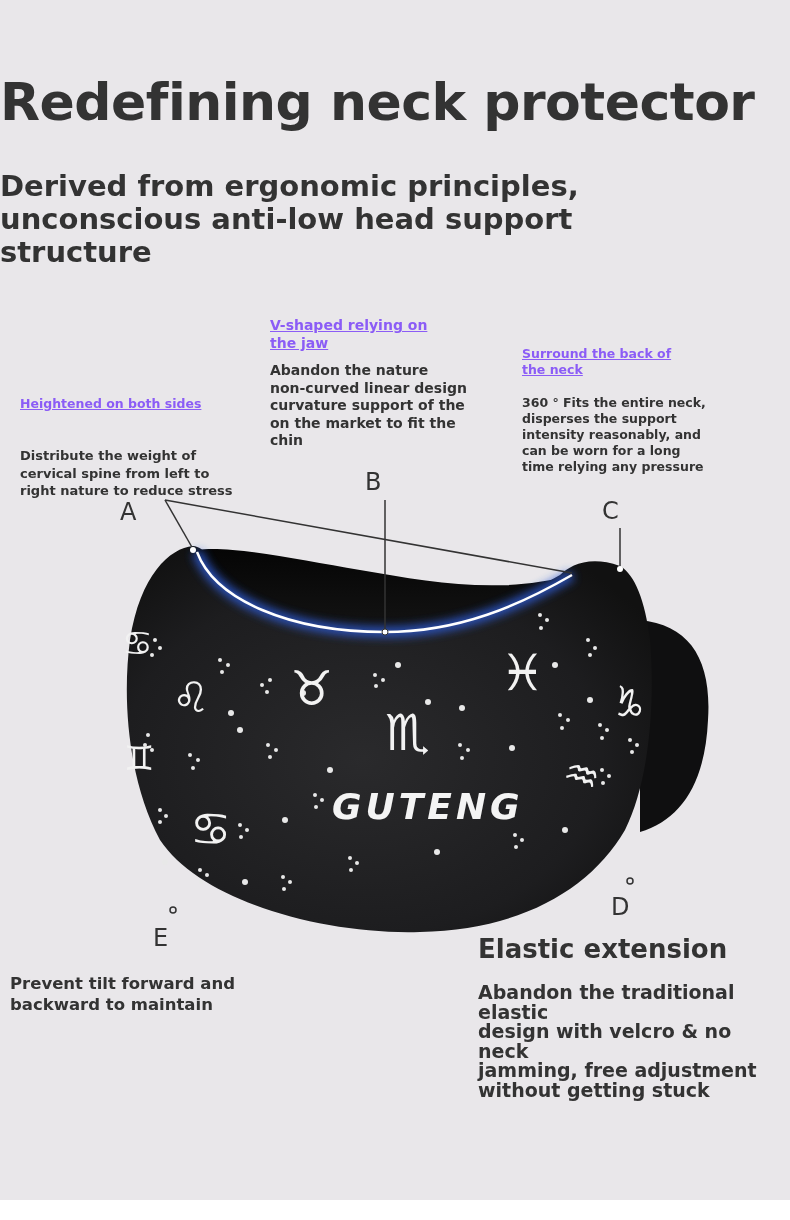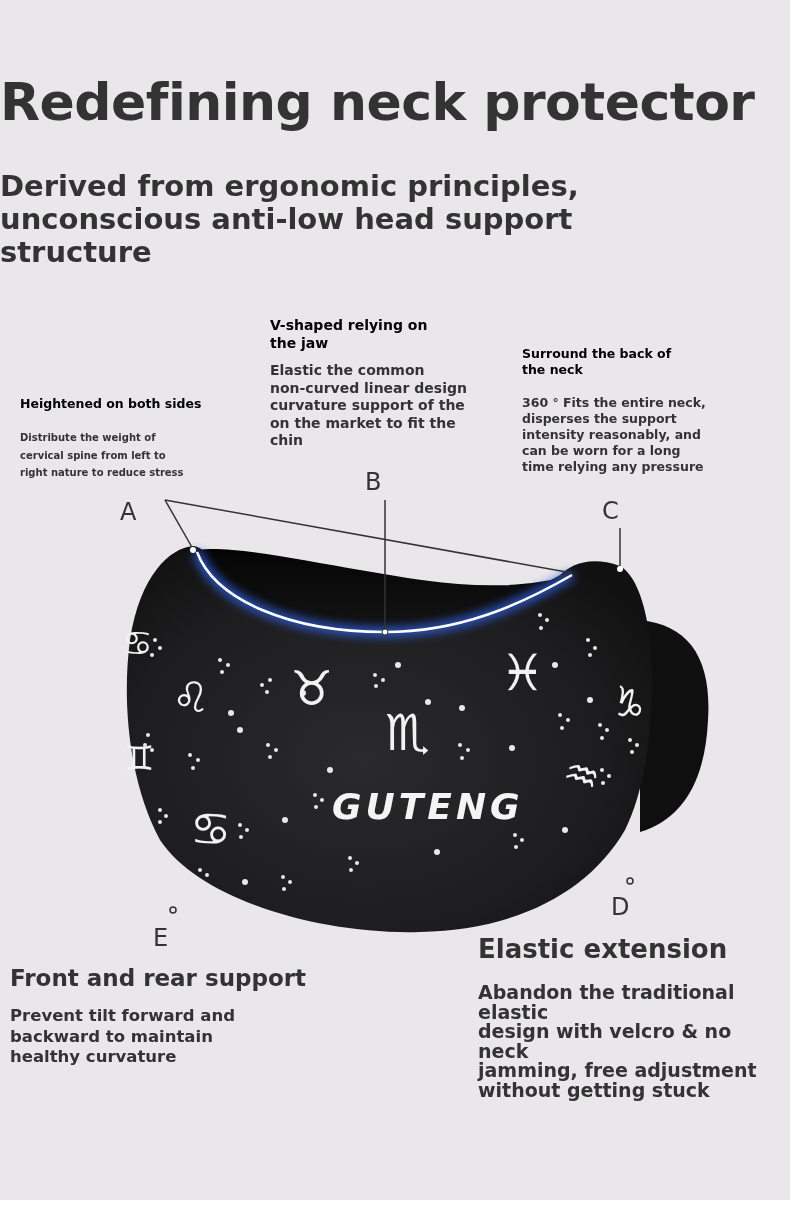--- a/index.html
+++ b/index.html
@@ -3,21 +3,21 @@
 <meta charset="utf-8">
 <style>
   html, body { margin:0; padding:0; }
   body { width:790px; height:1220px; background:#ffffff; overflow:hidden; position:relative;
          font-family:"DejaVu Sans", "Liberation Sans", sans-serif; color:#333333; }
   .canvas { position:absolute; left:0; top:0; width:790px; height:1200px; background:#e9e7ea; }
   .abs { position:absolute; }
   .center { text-align:left; }
   .title { left:0; top:70px; width:790px; font-size:52px; font-weight:bold; color:#333; letter-spacing:-0.5px; line-height:64px; }
   .subtitle { left:0; top:170px; width:656px; font-size:29px; font-weight:bold; color:#333; line-height:33px; }
-  .cap-head { font-weight:bold; color:#000000; }
+  .cap-head { font-weight:bold; color:#8b5cf6;text-decoration:underline; }
   .cap-body { font-weight:bold; color:#333; }
   .letter { font-size:24px; color:#333; font-weight:normal; }
   .feat-title { font-weight:bold; color:#333; }
   svg { position:absolute; left:0; top:0; }
 </style>
 </head>
 <body>
 
 <div class="canvas"></div>
 
@@ -170,32 +170,32 @@
 </svg>
 
 <div class="abs" style="left:332px; top:786px; font-size:36px; font-weight:bold; color:#f4f4f4; letter-spacing:4px; font-style:italic; font-family:'DejaVu Sans', sans-serif;">GUTENG</div>
 
 <div class="abs center" style="left:270px; top:316px; width:230px;">
   <div class="cap-head" style="font-size:14px; line-height:18px;">
     <div>V-shaped relying on</div>
     <div>the jaw</div>
   </div>
   <div class="cap-body" style="font-size:14px; line-height:17.5px; margin-top:10px;">
-    <div>Elastic the common</div>
+    <div>Abandon the nature</div>
     <div>non-curved linear design</div>
     <div>curvature support of the</div>
     <div>on the market to fit the</div>
     <div>chin</div>
   </div>
 </div>
 <div class="abs center letter" style="left:365px; top:468px; width:40px;">B</div>
 
 <div class="abs center" style="left:20px; top:395px; width:240px;">
   <div class="cap-head" style="font-size:12.5px; line-height:18px;">Heightened on both sides</div>
-  <div class="cap-body" style="font-size:10px; line-height:17.5px; margin-top:16px;">
+  <div class="cap-body" style="font-size:13px; line-height:17.5px; margin-top:34px;">
     <div>Distribute the weight of</div>
     <div>cervical spine from left to</div>
     <div>right nature to reduce stress</div>
   </div>
 </div>
 <div class="abs center letter" style="left:120px; top:498px; width:40px;">A</div>
 
 <div class="abs center" style="left:522px; top:346px; width:200px;">
   <div class="cap-head" style="font-size:12.5px; line-height:15.5px;">
     <div>Surround the back of</div>
@@ -206,25 +206,23 @@
     <div>disperses the support</div>
     <div>intensity reasonably, and</div>
     <div>can be worn for a long</div>
     <div>time relying any pressure</div>
   </div>
 </div>
 <div class="abs center letter" style="left:602px; top:497px; width:40px;">C</div>
 
 <div class="abs center letter" style="left:153px; top:924px; width:40px;">E</div>
 <div class="abs center" style="left:10px; top:962px; width:330px;">
-  <div class="feat-title" style="font-size:23px; line-height:32px;">Front and rear support</div>
   <div class="cap-body" style="font-size:16.5px; line-height:20.5px; margin-top:12px;">
     <div>Prevent tilt forward and</div>
     <div>backward to maintain</div>
-    <div>healthy curvature</div>
   </div>
 </div>
 
 <div class="abs center letter" style="left:611px; top:893px; width:40px;">D</div>
 <div class="abs center" style="left:478px; top:931px; width:310px;">
   <div class="feat-title" style="font-size:26px; line-height:36px;">Elastic extension</div>
   <div class="cap-body" style="font-size:19px; line-height:19.5px; margin-top:16px;">
     <div>Abandon the traditional elastic</div>
     <div>design with velcro &amp; no neck</div>
     <div>jamming, free adjustment</div>

